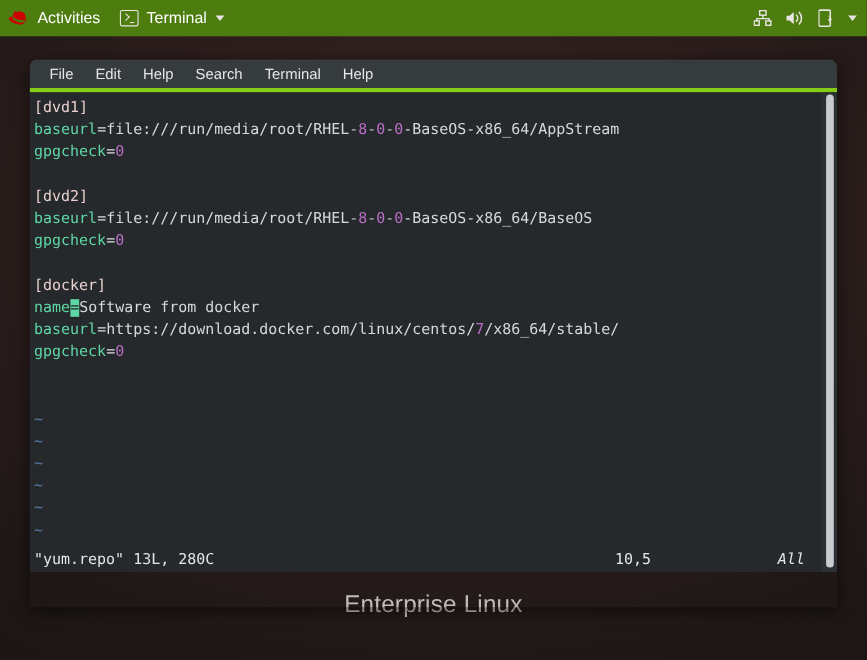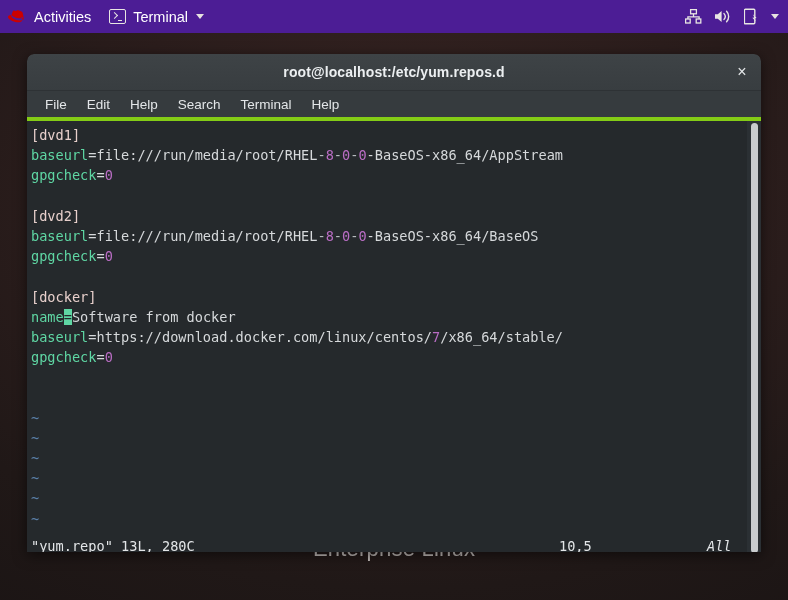--- a/index.html
+++ b/index.html
@@ -34,21 +34,21 @@
     opacity: 0.92;
     white-space: nowrap;
   }
 
   
   #topbar {
     position: absolute;
     left: 0; top: 0;
     width: 788px;
     height: 33px;
-    background: #4c1d95;
+    background: #4d7c0f;
     display: flex;
     align-items: center;
     color: #ffffff;
     font-size: 14.5px;
     z-index: 50;
   }
   #topbar-left {
     display: flex;
     align-items: center;
     height: 33px;
@@ -276,24 +276,20 @@
     <svg class="tb-ico" width="14" height="17" viewBox="0 0 14 17">
       <path d="M1.4 1.2h8.4a1 1 0 0 1 1 1v12.6a1 1 0 0 1-1 1H1.4a1 1 0 0 1-1-1V2.2a1 1 0 0 1 1-1z" fill="none" stroke="#e8e6e3" stroke-width="1.4"></path>
       <path d="M8.8 6.2 12.6 10l-2.2.2 1.6 3.2-3.7-3.6 2.1-.2z" fill="#e8e6e3"></path>
     </svg>
     <span class="caret-down"></span>
   </div>
 </div>
 
 <div id="window">
 
-  <div id="titlebar">
-    <span id="window-title">root@localhost:/etc/yum.repos.d</span>
-    <span id="close-btn">×</span>
-  </div>
 
   <div id="menubar">
     <span class="menu-item">File</span>
     <span class="menu-item">Edit</span>
     <span class="menu-item">Help</span>
     <span class="menu-item">Search</span>
     <span class="menu-item">Terminal</span>
     <span class="menu-item">Help</span>
   </div>
 

